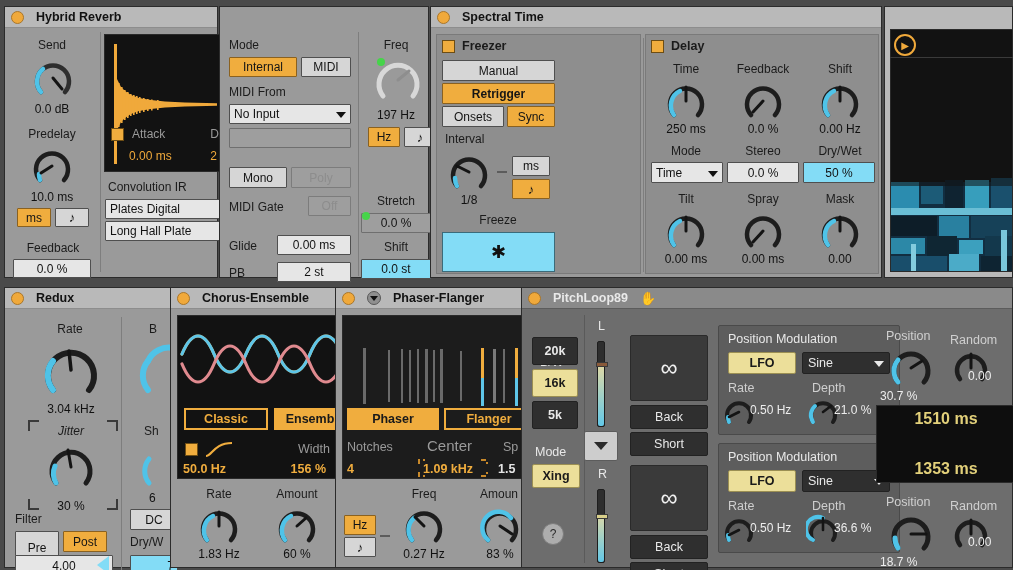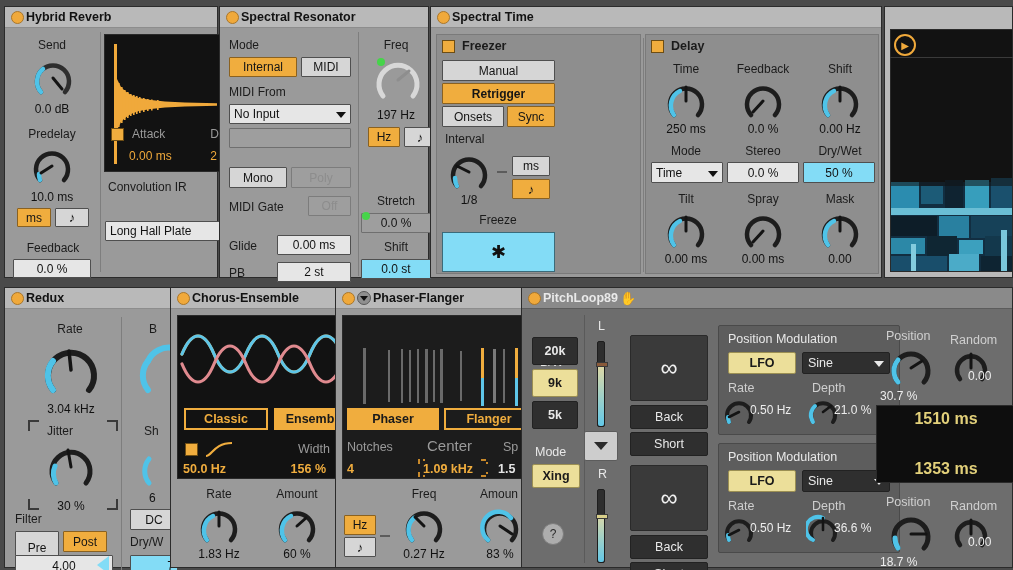--- a/index.html
+++ b/index.html
@@ -9,21 +9,21 @@
     background: #3b3b3b;
     font-family: "Liberation Sans", sans-serif;
     overflow: hidden;
   }
   #stage { position: relative; width: 1013px; height: 570px; background: #4a4a4a; }
 
   
   .device { position: absolute; background: #9a9a9a; border: 1px solid #2b2b2b; }
   .dev-title {
     height: 21px; background: #b9b9b9; display: flex; align-items: center;
-    gap: 2px; padding-left: 6px; font-size: 12.5px; font-weight: bold; color: #121212;
+    gap: 12px; padding-left: 6px; font-size: 12.5px; font-weight: bold; color: #121212;
     border-bottom: 1px solid #8d8d8d; white-space: nowrap;
   }
   .dev-body { position: absolute; top: 21px; left: 0; right: 0; bottom: 0; }
   .pwr { width: 13px; height: 13px; border-radius: 50%; background: #f0a93b;
          border: 1px solid #a9762a; flex: 0 0 auto; }
   .fold { width: 14px; height: 14px; border-radius: 50%; background: #8f8f8f;
           border: 1px solid #585858; display:flex; align-items:center; justify-content:center;
           flex: 0 0 auto; }
   .fold:after { content:""; border-left:4px solid transparent; border-right:4px solid transparent;
                 border-top:5px solid #111; margin-top:1px; }
@@ -153,29 +153,26 @@
           </g>
         </svg>
         <div style="position:absolute;left:6px;bottom:30px;" class="chk"></div>
         <div style="position:absolute;left:27px;bottom:30px;font-size:12px;color:#9a9a9a;">Attack</div>
         <div style="position:absolute;right:4px;bottom:30px;font-size:12px;color:#9a9a9a;">D</div>
         <div style="position:absolute;left:24px;bottom:8px;font-size:12px;color:#f0a93b;">0.00 ms</div>
         <div style="position:absolute;right:6px;bottom:8px;font-size:12px;color:#f0a93b;">2</div>
       </div>
 
       <div class="lbl" style="position:absolute;left:103px;top:152px;">Convolution IR</div>
+      <div class="field left" style="position:absolute;left:100px;top:171px;width:118px;height:20px;">Plates Digital</div>
       <div class="field left" style="position:absolute;left:100px;top:193px;width:118px;height:20px;">Long Hall Plate</div>
     </div>
   </div>
 
   <div class="device" style="left:219px; top:6px; width:210px; height:272px;">
-    <div class="dev-title">
-      <span class="pwr"></span>
-      <span>Spectral Resonator</span>
-    </div>
     <div class="dev-body">
       <div class="lbl" style="position:absolute;left:9px;top:10px;">Mode</div>
       <div class="btn on" style="position:absolute;left:9px;top:29px;width:68px;height:20px;">Internal</div>
       <div class="btn" style="position:absolute;left:81px;top:29px;width:50px;height:20px;">MIDI</div>
 
       <div class="lbl" style="position:absolute;left:9px;top:57px;">MIDI From</div>
       <div class="combo" style="position:absolute;left:9px;top:76px;width:122px;height:20px;">
         <span>No Input</span>
         <span class="car"></span>
       </div>
@@ -382,21 +379,21 @@
       <div class="lbl ctr" style="position:absolute;left:20px;top:13px;width:90px;">Rate</div>
       <div class="knob" style="position:absolute;left:35px;top:30px;">
         <svg width="62" height="62" viewBox="0 0 62 62">
           <path d="M13,51 A23,23 0 1,1 49,51" fill="none" stroke="#1d1d1d" stroke-width="6" stroke-linecap="round"></path>
           <path d="M13,51 A23,23 0 0,1 13,22" fill="none" stroke="#4fc3e8" stroke-width="6" stroke-linecap="round"></path>
           <line x1="31" y1="31" x2="29" y2="12" stroke="#141414" stroke-width="3.5" stroke-linecap="round"></line>
         </svg>
       </div>
       <div class="val ctr" style="position:absolute;left:18px;top:93px;width:96px;">3.04 kHz</div>
 
-      <div class="lbl ctr" style="position:absolute;left:9px;top:115px;width:92px;">Jitter</div>
+      <div class="lbl ctr" style="position:absolute;left:20px;top:115px;width:92px;font-style:italic;">Jitter</div>
       <div class="knob" style="position:absolute;left:40px;top:132px;">
         <svg width="52" height="52" viewBox="0 0 52 52">
           <path d="M11,42 A19,19 0 1,1 41,42" fill="none" stroke="#1d1d1d" stroke-width="5" stroke-linecap="round"></path>
           <path d="M11,42 A19,19 0 0,1 10,25" fill="none" stroke="#4fc3e8" stroke-width="5" stroke-linecap="round"></path>
           <line x1="26" y1="26" x2="23" y2="9" stroke="#141414" stroke-width="3" stroke-linecap="round"></line>
         </svg>
       </div>
       <div class="val ctr" style="position:absolute;left:18px;top:182px;width:96px;margin-top:8px;">30 %</div>
       <svg style="position:absolute;left:22px;top:110px;" width="92" height="92" viewBox="0 0 92 92">
         <g stroke="#3a3a3a" stroke-width="2" fill="none">
@@ -568,21 +565,21 @@
   <div class="device" style="left:521px; top:287px; width:492px; height:281px; background:#6d6d6d;">
     <div class="dev-title" style="background:#8a8a8a;border-bottom:1px solid #5c5c5c;">
       <span class="pwr"></span>
       <span style="color:#e9e9e9;">PitchLoop89</span>
       <span class="hand">✋</span>
     </div>
     <div class="dev-body pl-body">
 
       <div class="pl-lbl" style="position:absolute;left:18px;top:10px;margin-top:36px;">B/W</div>
       <div class="pl-btn" style="position:absolute;left:10px;top:28px;width:46px;height:28px;font-weight:bold;">20k</div>
-      <div class="pl-btn on" style="position:absolute;left:10px;top:60px;width:46px;height:28px;font-weight:bold;">9k</div>
+      <div class="pl-btn on" style="position:absolute;left:10px;top:60px;width:46px;height:28px;font-weight:bold;">16k</div>
       <div class="pl-btn" style="position:absolute;left:10px;top:92px;width:46px;height:28px;font-weight:bold;">5k</div>
       <div class="pl-lbl" style="position:absolute;left:13px;top:136px;">Mode</div>
       <div class="pl-btn on" style="position:absolute;left:10px;top:155px;width:48px;height:24px;font-weight:bold;">Xing</div>
       <div class="qbtn" style="position:absolute;left:20px;top:214px;">?</div>
 
       <div class="sep" style="left:62px;top:6px;width:1px;height:248px;background:#5a5a5a;"></div>
 
       <div class="pl-lbl" style="position:absolute;left:76px;top:10px;">L</div>
       <div class="slider-track" style="left:75px;top:32px;height:86px;">
         <div class="slider-fill" style="height:60px;background:linear-gradient(to bottom,#dfd9a6,#63c8e8);border-radius:0 0 2px 2px;"></div>

